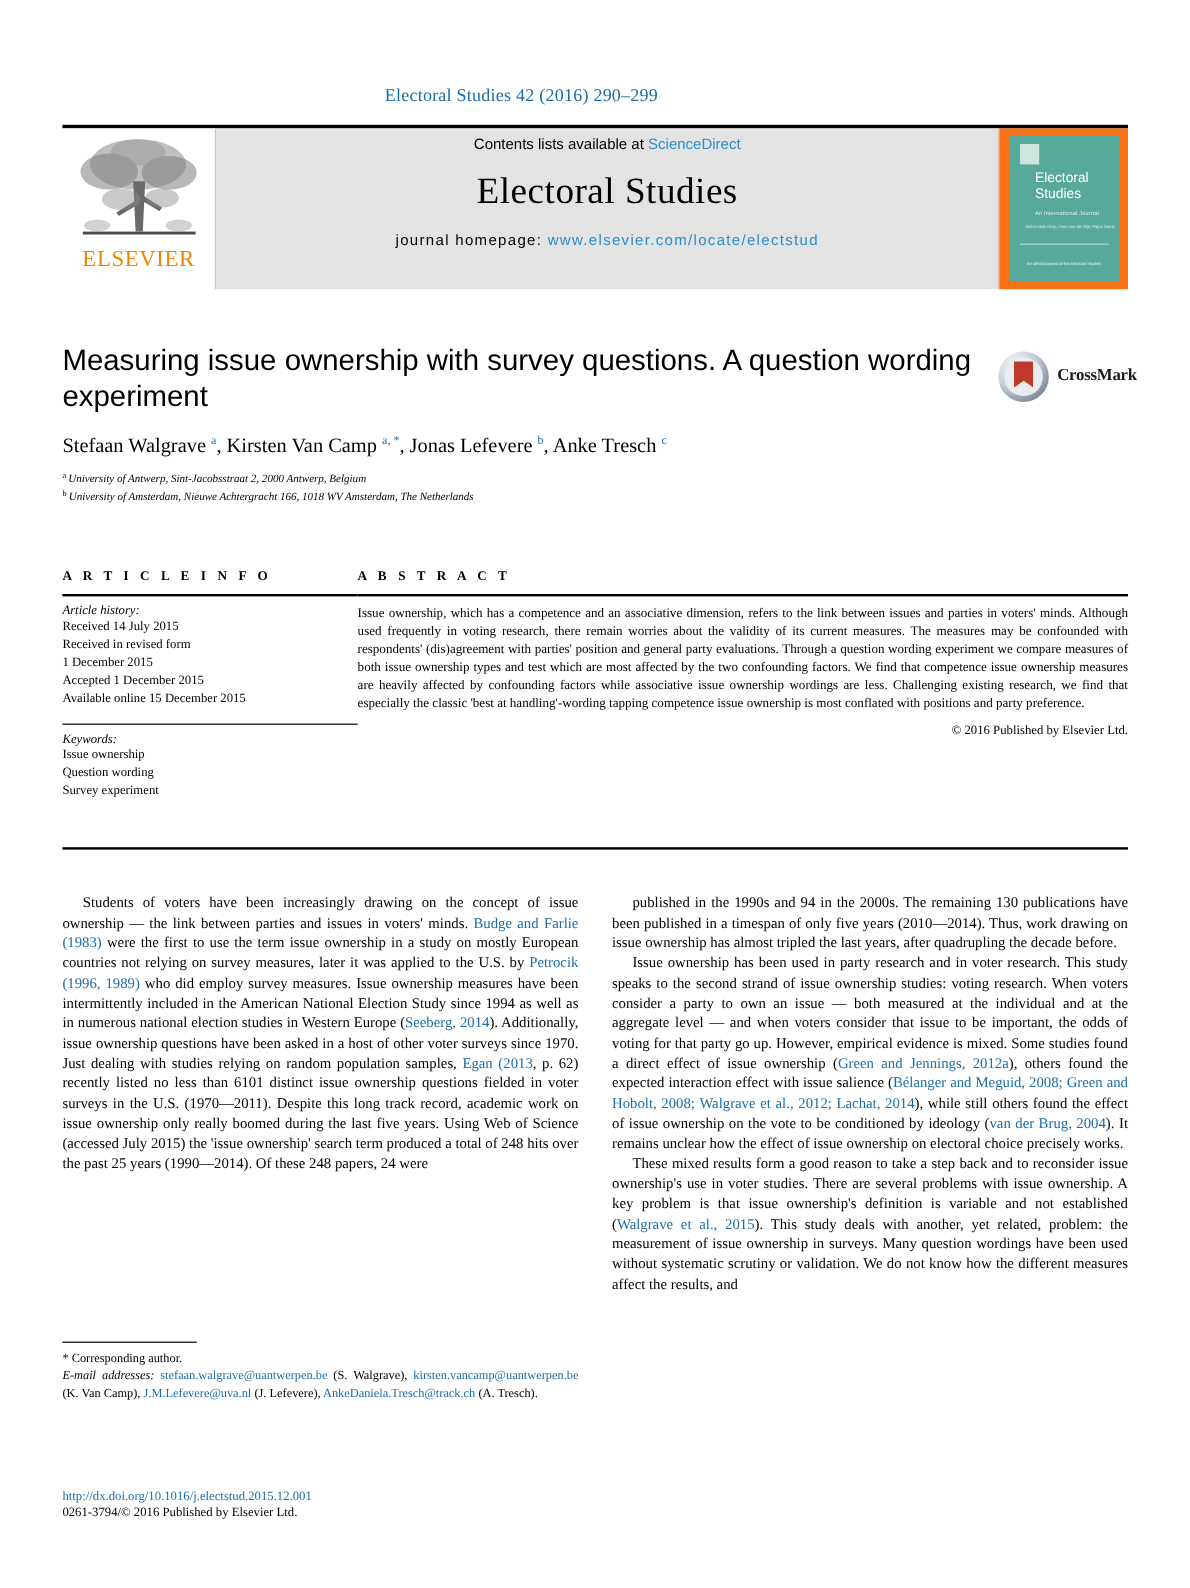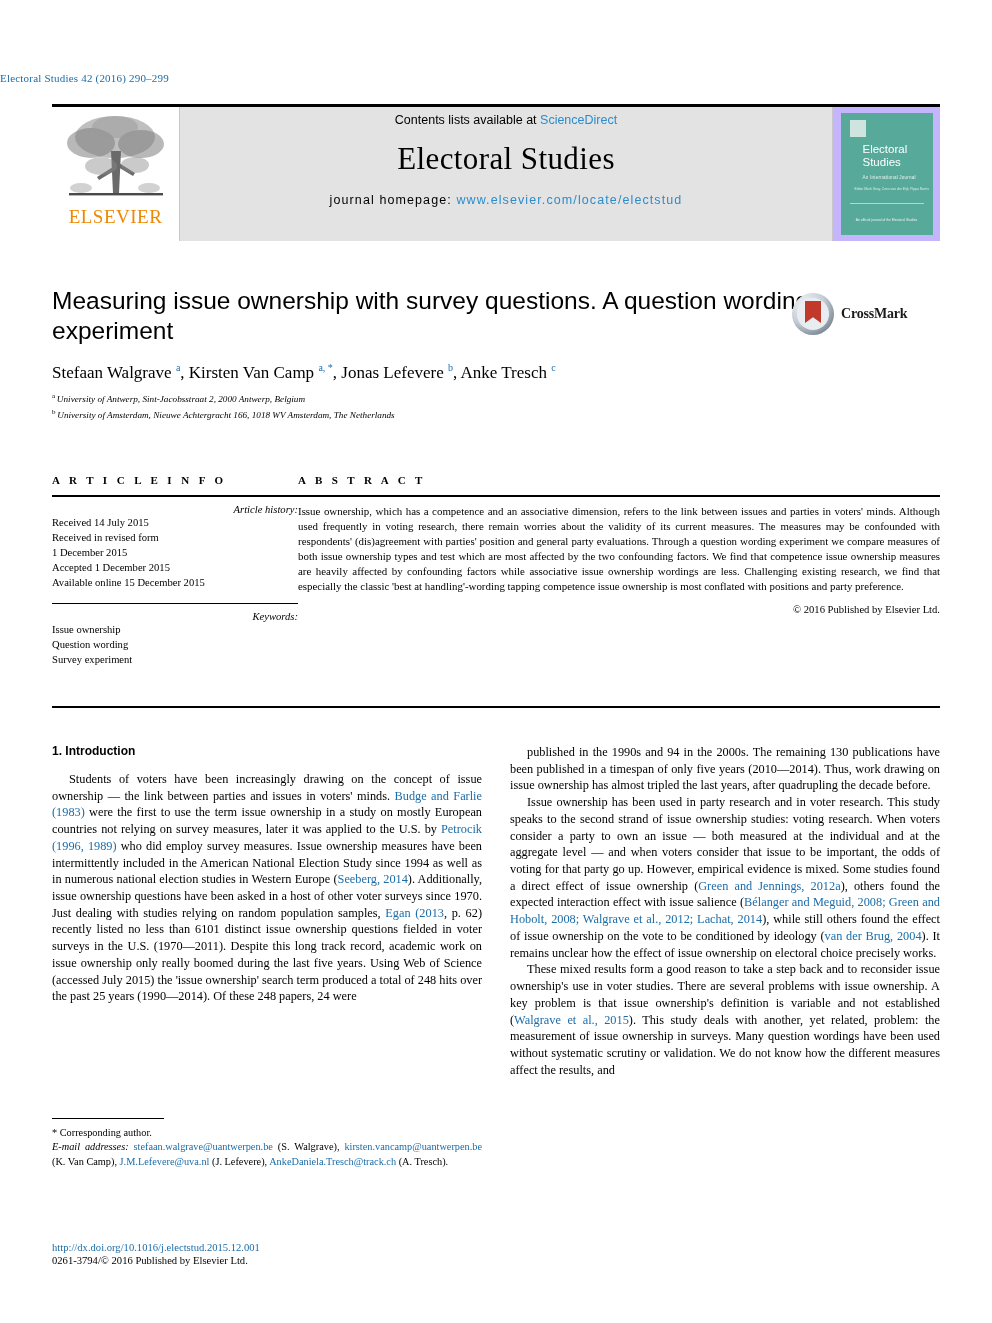--- a/index.html
+++ b/index.html
@@ -19,21 +19,22 @@
     background: #fff;
     overflow: hidden;
   }
 
   
   .running-head {
     position: absolute;
     top: 72px;
     left: 0;
     width: 869px;
-    font-size: 11px;
+    text-align: center;
+    font-size: 15px;
     color: #1b6ca8;
     letter-spacing: .2px;
   }
 
   
   .masthead {
     position: absolute;
     top: 104px;
     left: 52px;
     width: 888px;
@@ -92,21 +93,21 @@
     font-family: "Liberation Sans", sans-serif;
     font-size: 12.5px;
     letter-spacing: 1.1px;
   }
   .homepage-line .hp-label { color: #000; }
   .homepage-line .hp-url { color: #2b8ccc; }
   .cover-box {
     width: 108px;
     flex: 0 0 108px;
     border-left: 1px solid #c8c8c8;
-    background: #c4b5fd;
+    background: #f97316;
     display: flex;
     align-items: center;
     justify-content: center;
     box-sizing: border-box;
   }
   .cover-img {
     width: 92px;
     height: 122px;
     background: #57a99a;
     position: relative;
@@ -187,21 +188,21 @@
     font-size: 9.2px;
     font-style: italic;
     line-height: 1.55;
     font-family: "Liberation Serif", serif;
   }
   .affils sup { font-style: normal; font-size: 7px; }
 
   .crossmark {
     position: absolute;
     top: 288px;
-    left: 792px;
+    left: 832px;
     width: 108px;
     height: 52px;
     display: flex;
     align-items: center;
   }
   .cm-circle {
     width: 42px; height: 42px;
     border-radius: 50%;
     background: radial-gradient(circle at 32% 28%, #f3f6f8 0%, #c6ced6 45%, #7d8a96 78%, #5d6b79 100%);
     position: relative;
@@ -248,21 +249,20 @@
     margin: 0 0 9px 0;
   }
   .rule { border-top: 2px solid #000; margin: 0 0 7px 0; }
   .rule-thin { border-top: 1.5px solid #000; margin: 13px 0 7px 0; }
 
   .hist-label, .kw-label {
     font-style: italic;
     font-size: 10.6px;
     font-family: "Liberation Serif", serif;
     margin: 0;
-    text-align: right;
   }
   .hist-line, .kw-line {
     font-size: 10.6px;
     font-family: "Liberation Serif", serif;
     line-height: 1.42;
     margin: 0;
   }
 
   .abstract-body {
     font-size: 10.9px;
@@ -458,21 +458,20 @@
       <div class="rule"></div>
       <p class="abstract-body">Issue ownership, which has a competence and an associative dimension, refers to the link between issues and parties in voters' minds. Although used frequently in voting research, there remain worries about the validity of its current measures. The measures may be confounded with respondents' (dis)agreement with parties' position and general party evaluations. Through a question wording experiment we compare measures of both issue ownership types and test which are most affected by the two confounding factors. We find that competence issue ownership measures are heavily affected by confounding factors while associative issue ownership wordings are less. Challenging existing research, we find that especially the classic 'best at handling'-wording tapping competence issue ownership is most conflated with positions and party preference.</p>
       <div class="copyright">© 2016 Published by Elsevier Ltd.</div>
     </div>
   </div>
 
   <div class="mid-rule"></div>
 
   <div class="body-cols">
     <div class="bcol">
-      <div class="sec-title">1. Introduction</div>
       <div>
           <p class="para">Students of voters have been increasingly drawing on the concept of issue ownership — the link between parties and issues in voters' minds. <span class="ref">Budge and Farlie (1983)</span> were the first to use the term issue ownership in a study on mostly European countries not relying on survey measures, later it was applied to the U.S. by <span class="ref">Petrocik (1996, 1989)</span> who did employ survey measures. Issue ownership measures have been intermittently included in the American National Election Study since 1994 as well as in numerous national election studies in Western Europe (<span class="ref">Seeberg, 2014</span>). Additionally, issue ownership questions have been asked in a host of other voter surveys since 1970. Just dealing with studies relying on random population samples, <span class="ref">Egan (2013</span>, p. 62) recently listed no less than 6101 distinct issue ownership questions fielded in voter surveys in the U.S. (1970—2011). Despite this long track record, academic work on issue ownership only really boomed during the last five years. Using Web of Science (accessed July 2015) the 'issue ownership' search term produced a total of 248 hits over the past 25 years (1990—2014). Of these 248 papers, 24 were</p>
         </div>
     </div>
     <div class="bcol">
       <div>
           <p class="para">published in the 1990s and 94 in the 2000s. The remaining 130 publications have been published in a timespan of only five years (2010—2014). Thus, work drawing on issue ownership has almost tripled the last years, after quadrupling the decade before.</p>
           <p class="para">Issue ownership has been used in party research and in voter research. This study speaks to the second strand of issue ownership studies: voting research. When voters consider a party to own an issue — both measured at the individual and at the aggregate level — and when voters consider that issue to be important, the odds of voting for that party go up. However, empirical evidence is mixed. Some studies found a direct effect of issue ownership (<span class="ref">Green and Jennings, 2012a</span>), others found the expected interaction effect with issue salience (<span class="ref">Bélanger and Meguid, 2008; Green and Hobolt, 2008; Walgrave et al., 2012; Lachat, 2014</span>), while still others found the effect of issue ownership on the vote to be conditioned by ideology (<span class="ref">van der Brug, 2004</span>). It remains unclear how the effect of issue ownership on electoral choice precisely works.</p>
           <p class="para">These mixed results form a good reason to take a step back and to reconsider issue ownership's use in voter studies. There are several problems with issue ownership. A key problem is that issue ownership's definition is variable and not established (<span class="ref">Walgrave et al., 2015</span>). This study deals with another, yet related, problem: the measurement of issue ownership in surveys. Many question wordings have been used without systematic scrutiny or validation. We do not know how the different measures affect the results, and</p>
         </div>

